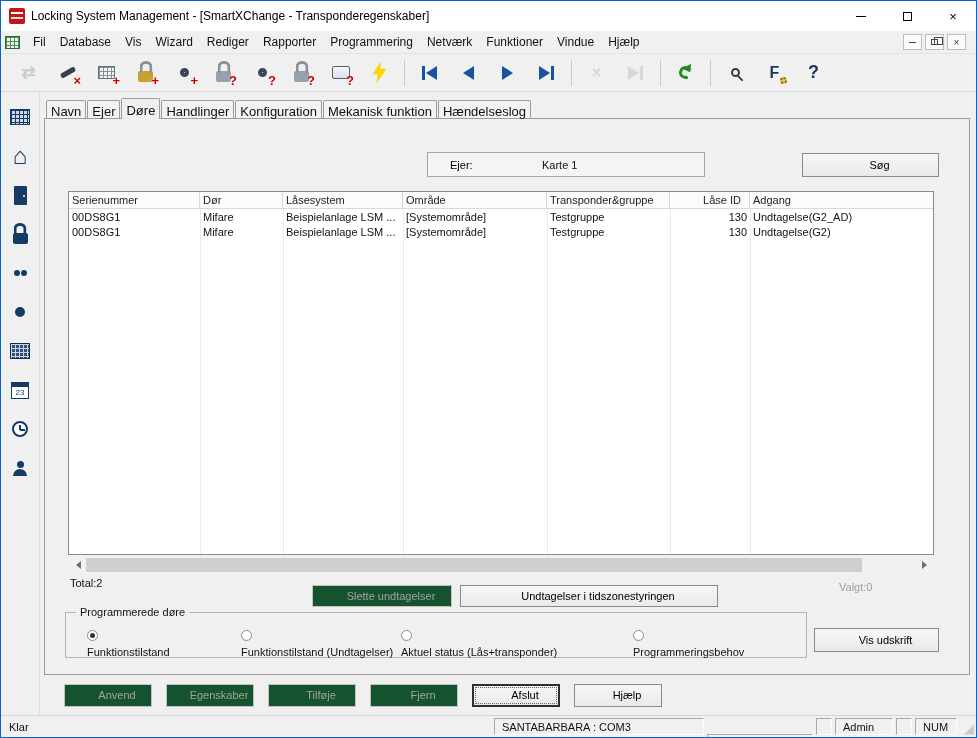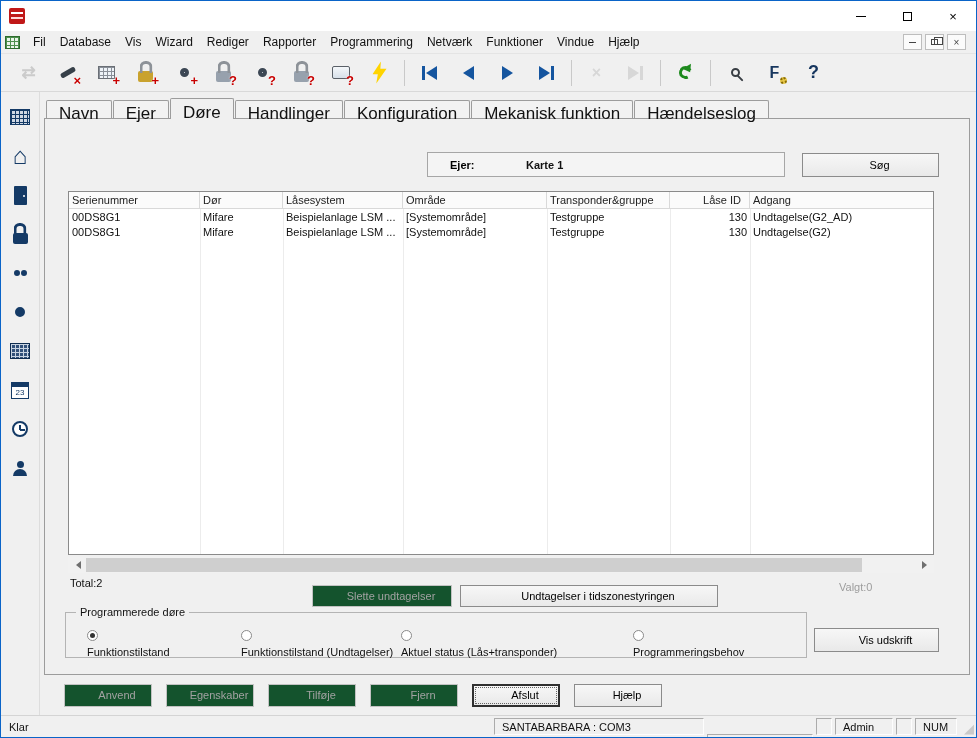--- a/index.html
+++ b/index.html
@@ -107,34 +107,34 @@
   .clockx::before { content:""; position:absolute; left:5px; top:2px; width:2px; height:5px; background:var(--icon-navy,#143a66); }
   .clockx::after { content:""; position:absolute; left:6px; top:6px; width:5px; height:2px; background:var(--icon-navy,#143a66); }
   .userx { display:flex; flex-direction:column; align-items:center; }
   .user-head { width:7px; height:7px; border-radius:50%; background:var(--icon-navy,#143a66); }
   .user-body { width:14px; height:7px; border-radius:7px 7px 0 0; background:var(--icon-navy,#143a66); margin-top:1px; }
 
   .content { flex:1; display:flex; flex-direction:column; padding:5px 6px 0 4px; min-width:0; }
 
   
   .tabstrip { display:flex; align-items:flex-end; height:21px; padding-left:2px; position:relative; z-index:2; }
-  .tab { font-size:17px; background:#f2f2f2; border:1px solid #9c9c9c; border-bottom:none; border-radius:2px 2px 0 0;
-         padding:3px 12px 2px; margin-right:1px; height:18px; color:#111; }
+  .tab { font-size:13px; background:#f2f2f2; border:1px solid #9c9c9c; border-bottom:none; border-radius:2px 2px 0 0;
+         padding:3px 4px 2px; margin-right:1px; height:18px; color:#111; }
   .tab.active { height:21px; padding-top:4px; margin-bottom:-1px; background:#f0f0f0; position:relative; z-index:3; }
   .tabpage { flex:1; border:1px solid #9c9c9c; background:#f0f0f0; position:relative; min-height:0; }
 
   
   .fieldbox { position:absolute; height:25px; border:1px solid #a6a6a6; background:#f4f4f4; display:flex; align-items:center; font-size:11px; }
   .fb-label { flex:0 0 auto; }
   .fb-value { color:#111; }
   #box-transponder { left:25px; top:33px; width:339px; }
   #box-transponder .fb-label { padding-left:14px; width:92px; }
-  #box-ejer { left:382px; top:33px; width:358px;font-weight:bold; }
+  #box-ejer { left:382px; top:33px; width:278px; }
   #box-ejer .fb-label { padding-left:22px; width:62px; }
-  #box-ejer .fb-value { margin-left:36px; }
+  #box-ejer .fb-value { margin-left:52px; }
 
   .btn { background:linear-gradient(#f7f7f7,#e9e9e9); border:1px solid #8b8b8b; font-size:11px; color:#000;
          display:flex; align-items:center; justify-content:center; font-family:"Liberation Sans",sans-serif;padding-left:18px; }
   .btn.disabled { color:#a2a2a2; border-color:#c2c2c2; background:#14532d; }
   .btn.focused { border:2px solid #2f2f2f; outline:1px dotted #666; outline-offset:-4px; }
   #btn-sog { position:absolute; left:757px; top:34px; width:137px; height:24px; }
 
   
   .tablewrap { position:absolute; left:23px; top:72px; width:866px; height:364px; border:1px solid #8a8a8a;
                background:#fff; display:flex; flex-direction:column; }
@@ -185,20 +185,21 @@
   .cell-com{width:210px;} .cell-tcp{width:106px;margin-top:32px;} .cell-sp1{width:13px;} .cell-admin{width:58px;} .cell-sp2{width:13px;} .cell-num{width:42px;}
   .grip { width:14px; height:18px; color:#c9c9c9; font-size:13px; display:flex; align-items:flex-end; justify-content:flex-end; }
 </style>
 </head>
 <body style="--window-border: #0a64c8; --nav-blue: #15559f; --program-yellow: #ffd400; --refresh-green: #1e8a1e; --badge-red: #c80000; --icon-navy: #143a66;">
 
 <div class="window">
 
   <div class="titlebar">
     <div class="app-icon"></div>
+    <div class="title-text">Locking System Management - [SmartXChange - Transponderegenskaber]</div>
     <div class="caption-buttons">
       <div class="cap-btn">
           <span class="min-glyph"></span>
         </div>
       <div class="cap-btn">
           <span class="max-glyph"></span>
         </div>
       <div class="cap-btn">
           <span>×</span>
         </div>

